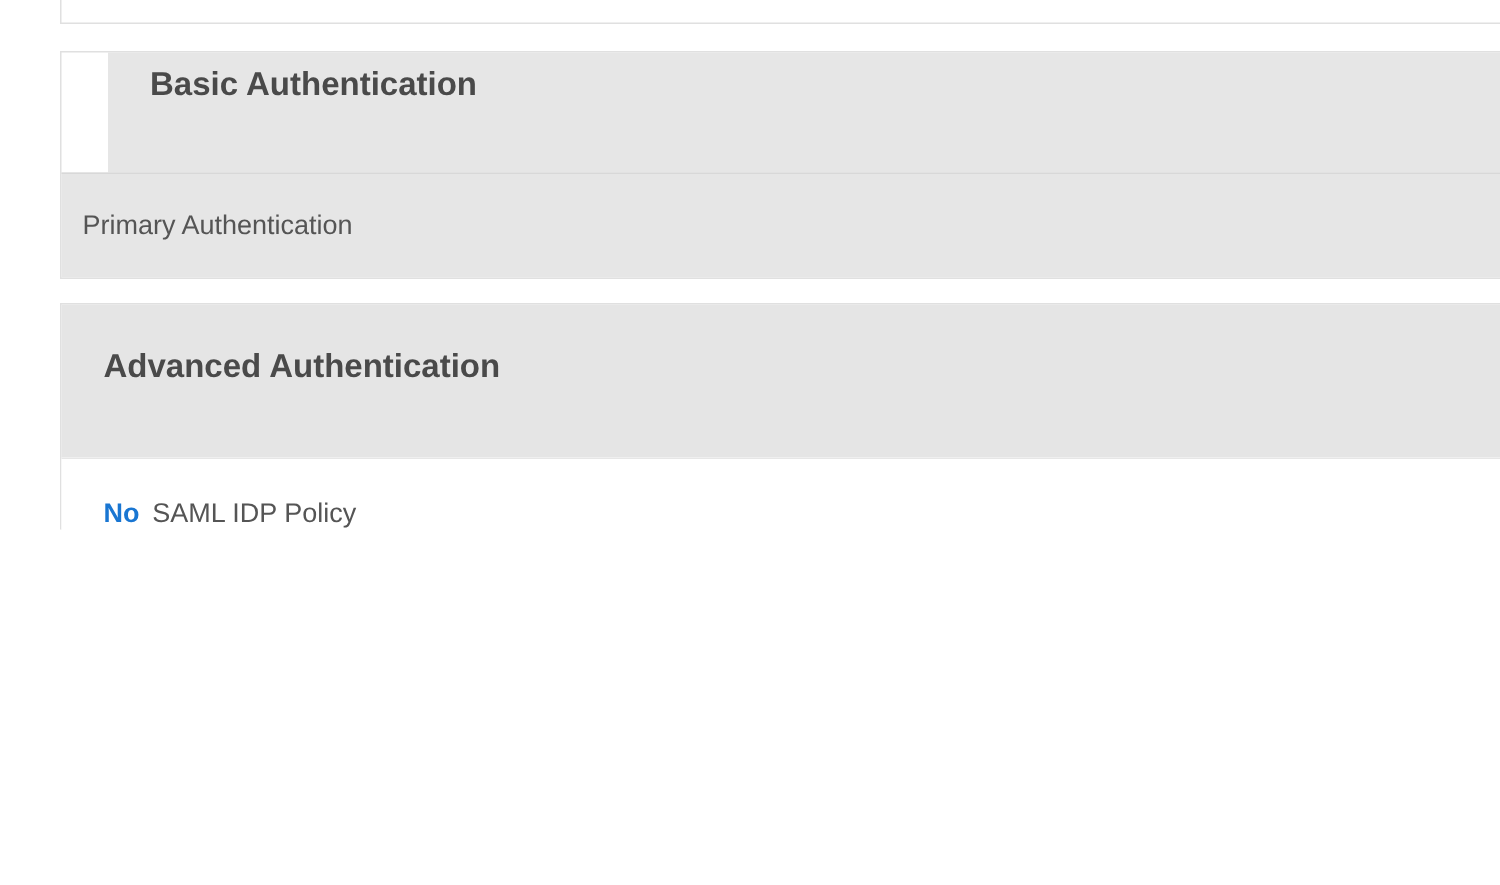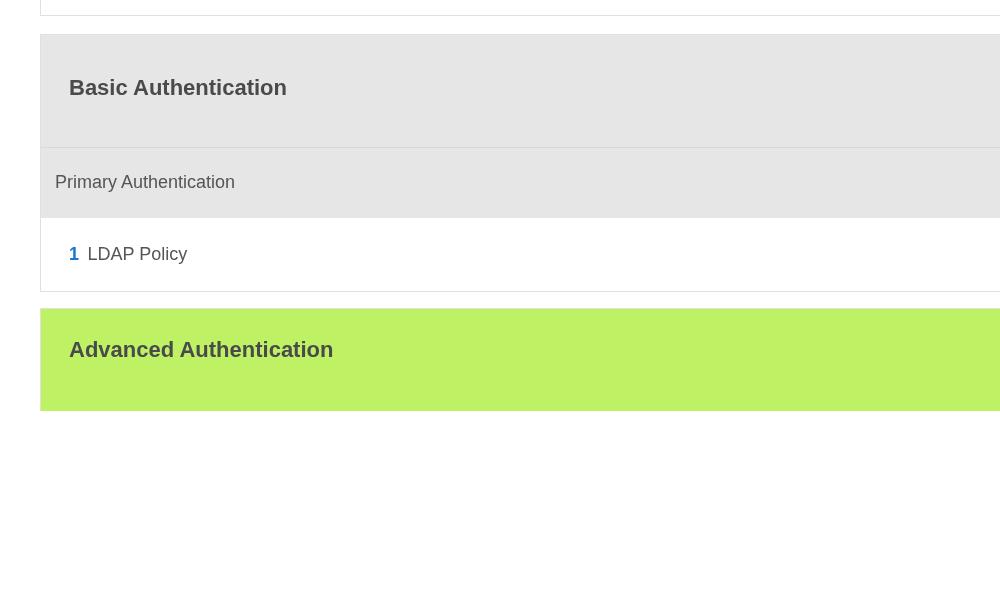--- a/index.html
+++ b/index.html
@@ -25,21 +25,22 @@
       margin-bottom: 18px;
       background: #ffffff;
     }
     .section {
       border: 1px solid #e0e0e0;
       border-right: none;
       margin-bottom: 16px;
     }
     .section-header {
       background: #e6e6e6;
-      padding: 40px 28px 46px 28px;
+      padding: 8px 28px 46px 28px;
+      margin-left: 31px;
     }
     .section-title {
       font-size: 22px;
       font-weight: 700;
       color: #4a4a4a;
     }
     .subsection-header {
       background: #e6e6e6;
       padding: 24px 14px;
       border-top: 1px solid #d8d8d8;
@@ -64,21 +65,21 @@
       color: #555555;
       font-size: 18px;
       font-weight: 400;
     }
     .section2 {
       border: 1px solid #e0e0e0;
       border-right: none;
       border-bottom: none;
     }
     .section2-header {
-      background: #bef264;
+      background: #e5e5e5;
       padding: 28px 28px 48px 28px;
     }
     .policy-row-last {
       background: #ffffff;
       padding: 26px 28px 0 28px;
       border-top: 1px solid #e6e6e6;
     }
   </style>
 </head>
 <body>
@@ -88,26 +89,26 @@
   <div class="top-border-box"></div>
 
   <div class="section">
     <div class="section-header">
       <div class="section-title">Basic Authentication</div>
     </div>
 
     <div class="subsection-header">
       <div class="subsection-title">Primary Authentication</div>
     </div>
-    <div class="policy-row">
-      <span class="policy-count">1</span>
-      <span class="policy-label">LDAP Policy</span>
-    </div>
 
   </div>
 
   <div class="section2">
     <div class="section2-header">
       <div class="section-title">Advanced Authentication</div>
     </div>
+    <div class="policy-row-last">
+      <span class="policy-count">No</span>
+      <span class="policy-label">SAML IDP Policy</span>
+    </div>
   </div>
 
 </div>
 
 </body></html>

